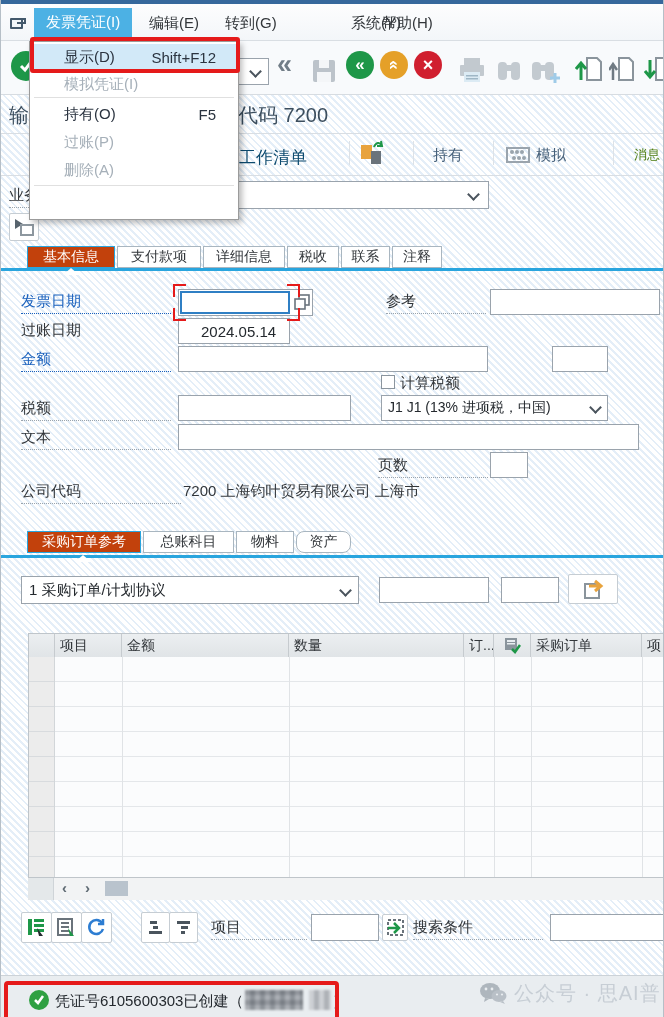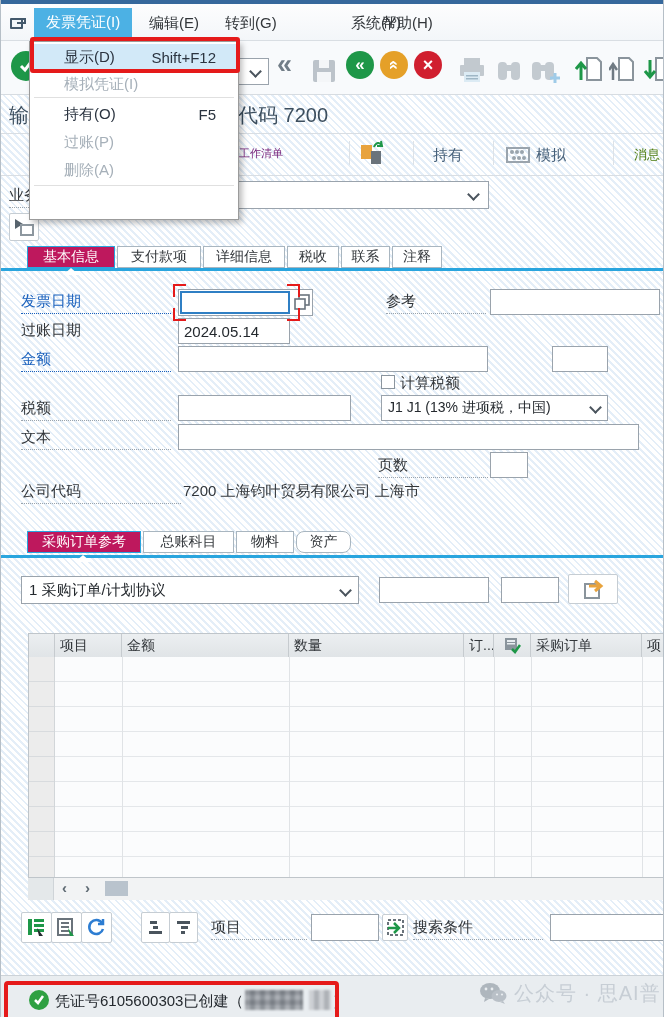--- a/index.html
+++ b/index.html
@@ -11,21 +11,21 @@
   .hline{position:absolute;height:1px;background:#d9dee3;left:0;width:664px;}
   .vsep{position:absolute;width:1px;height:24px;background:#dde2e7;}
   .lb{position:absolute;font-size:15px;color:#32363a;white-space:nowrap;}
   .dot{border-bottom:1px dotted #9aa4ad;padding-bottom:2px;}
   .blue{color:#1a61bd;border-bottom-color:#1a61bd;}
   .in{position:absolute;background:#fff;border:1px solid #9aa3ac;box-sizing:border-box;}
   .chv{position:absolute;width:7px;height:7px;border-right:2px solid #4a545d;border-bottom:2px solid #4a545d;transform:rotate(45deg);}
   .cir{position:absolute;width:28px;height:28px;border-radius:50%;display:flex;align-items:center;justify-content:center;color:#fff;font-weight:bold;}
   .tab{position:absolute;height:22px;background:#fff;border:1px solid #a9b6c0;box-sizing:border-box;
        font-size:14px;color:#32363a;display:flex;align-items:center;justify-content:center;}
-  .tab.on{background:#be185d;border-color:#29a5de;color:#fff;}
+  .tab.on{background:#c2410c;border-color:#29a5de;color:#fff;}
   .menuitem{position:absolute;left:0;width:100%;height:27px;display:flex;align-items:center;font-size:15px;color:#2b3440;}
   .menuitem .ml{margin-left:34px;}
   .menuitem .ms{position:absolute;right:22px;}
   .disab{color:#a6b0b9;}
   .btn{position:absolute;background:#fff;border:1px solid #c6cdd3;border-radius:2px;box-sizing:border-box;
        display:flex;align-items:center;justify-content:center;}
   .redbox{position:absolute;border:4px solid #e51a1a;border-radius:4px;z-index:60;}
   .corner{position:absolute;width:11px;height:11px;z-index:55;}
   .thead-cell{height:23px;box-sizing:border-box;border-right:1px solid #c6cbcf;font-size:14px;color:#32363a;
               display:flex;align-items:center;padding-left:5px;flex:none;overflow:hidden;white-space:nowrap;}
@@ -107,21 +107,21 @@
     <svg class="abs" style="left:643px;top:13px;" width="30" height="30" viewBox="0 0 30 30">
       <path d="M12 4 h10 l4 4 v18 h-14 z" fill="#fff" stroke="#8a949c" stroke-width="2"></path>
       <path d="M6 6 L6 22 M1 17 L6 23 L11 17" stroke="#1e9748" stroke-width="3" fill="none"></path>
     </svg>
   </div>
 
   <span class="abs" style="left:8px;top:102px;font-size:20px;color:#3c4e5e;">输</span>
   <span class="abs" style="left:237px;top:102px;font-size:20px;color:#3c4e5e;">代码 7200</span>
   <div class="hline" style="top:133px;"></div>
 
-  <span class="abs" style="left:238px;top:146px;font-size:11px;color:#701a75;">工作清单</span>
+  <span class="abs" style="left:238px;top:146px;font-size:17px;color:#0c4a6e;">工作清单</span>
   <div class="vsep" style="left:348px;top:141px;"></div>
   <svg class="abs" style="left:358px;top:139px;" width="26" height="28" viewBox="0 0 26 28">
     <rect x="2" y="6" width="11" height="14" fill="#e8a33d"></rect>
     <rect x="12" y="12" width="10" height="13" fill="#6a737b"></rect>
     <path d="M15 8 C17 3 21 3 22 6 M22 2 L23 7 L18 7" stroke="#1e9748" stroke-width="2" fill="none"></path>
   </svg>
   <div class="vsep" style="left:412px;top:141px;"></div>
   <span class="abs" style="left:432px;top:146px;font-size:15px;color:#47617a;">持有</span>
   <div class="vsep" style="left:492px;top:141px;"></div>
   <svg class="abs" style="left:505px;top:147px;" width="24" height="16" viewBox="0 0 24 16">
@@ -179,21 +179,21 @@
 
   <div class="corner" style="left:172px;top:284px;border-left:2.5px solid #e51a1a;border-top:2.5px solid #e51a1a;"></div>
   <div class="corner" style="left:286px;top:284px;border-right:2.5px solid #e51a1a;border-top:2.5px solid #e51a1a;"></div>
   <div class="corner" style="left:172px;top:308px;border-left:2.5px solid #e51a1a;border-bottom:2.5px solid #e51a1a;"></div>
   <div class="corner" style="left:286px;top:308px;border-right:2.5px solid #e51a1a;border-bottom:2.5px solid #e51a1a;"></div>
 
   <span class="lb dot" style="left:385px;top:292px;width:100px;">参考</span>
   <div class="in" style="left:489px;top:289px;width:170px;height:26px;"></div>
 
   <span class="lb" style="left:20px;top:321px;">过账日期</span>
-  <div class="in" style="left:177px;top:318px;width:112px;height:26px;font-size:15px;color:#24292e;display:flex;align-items:center;padding-left:5px;">
+  <div class="in" style="left:177px;top:318px;width:112px;height:26px;font-size:15px;color:#24292e;display:flex;align-items:center;padding-left:22px;">
       <span>2024.05.14</span>
     </div>
 
   <span class="lb dot blue" style="left:20px;top:350px;width:150px;">金额</span>
   <div class="in" style="left:177px;top:346px;width:310px;height:26px;"></div>
   <div class="in" style="left:551px;top:346px;width:56px;height:26px;"></div>
 
   <div class="abs" style="left:380px;top:375px;width:14px;height:14px;background:#fff;border:1px solid #8b959e;box-sizing:border-box;"></div>
   <span class="lb" style="left:399px;top:374px;">计算税额</span>
 

